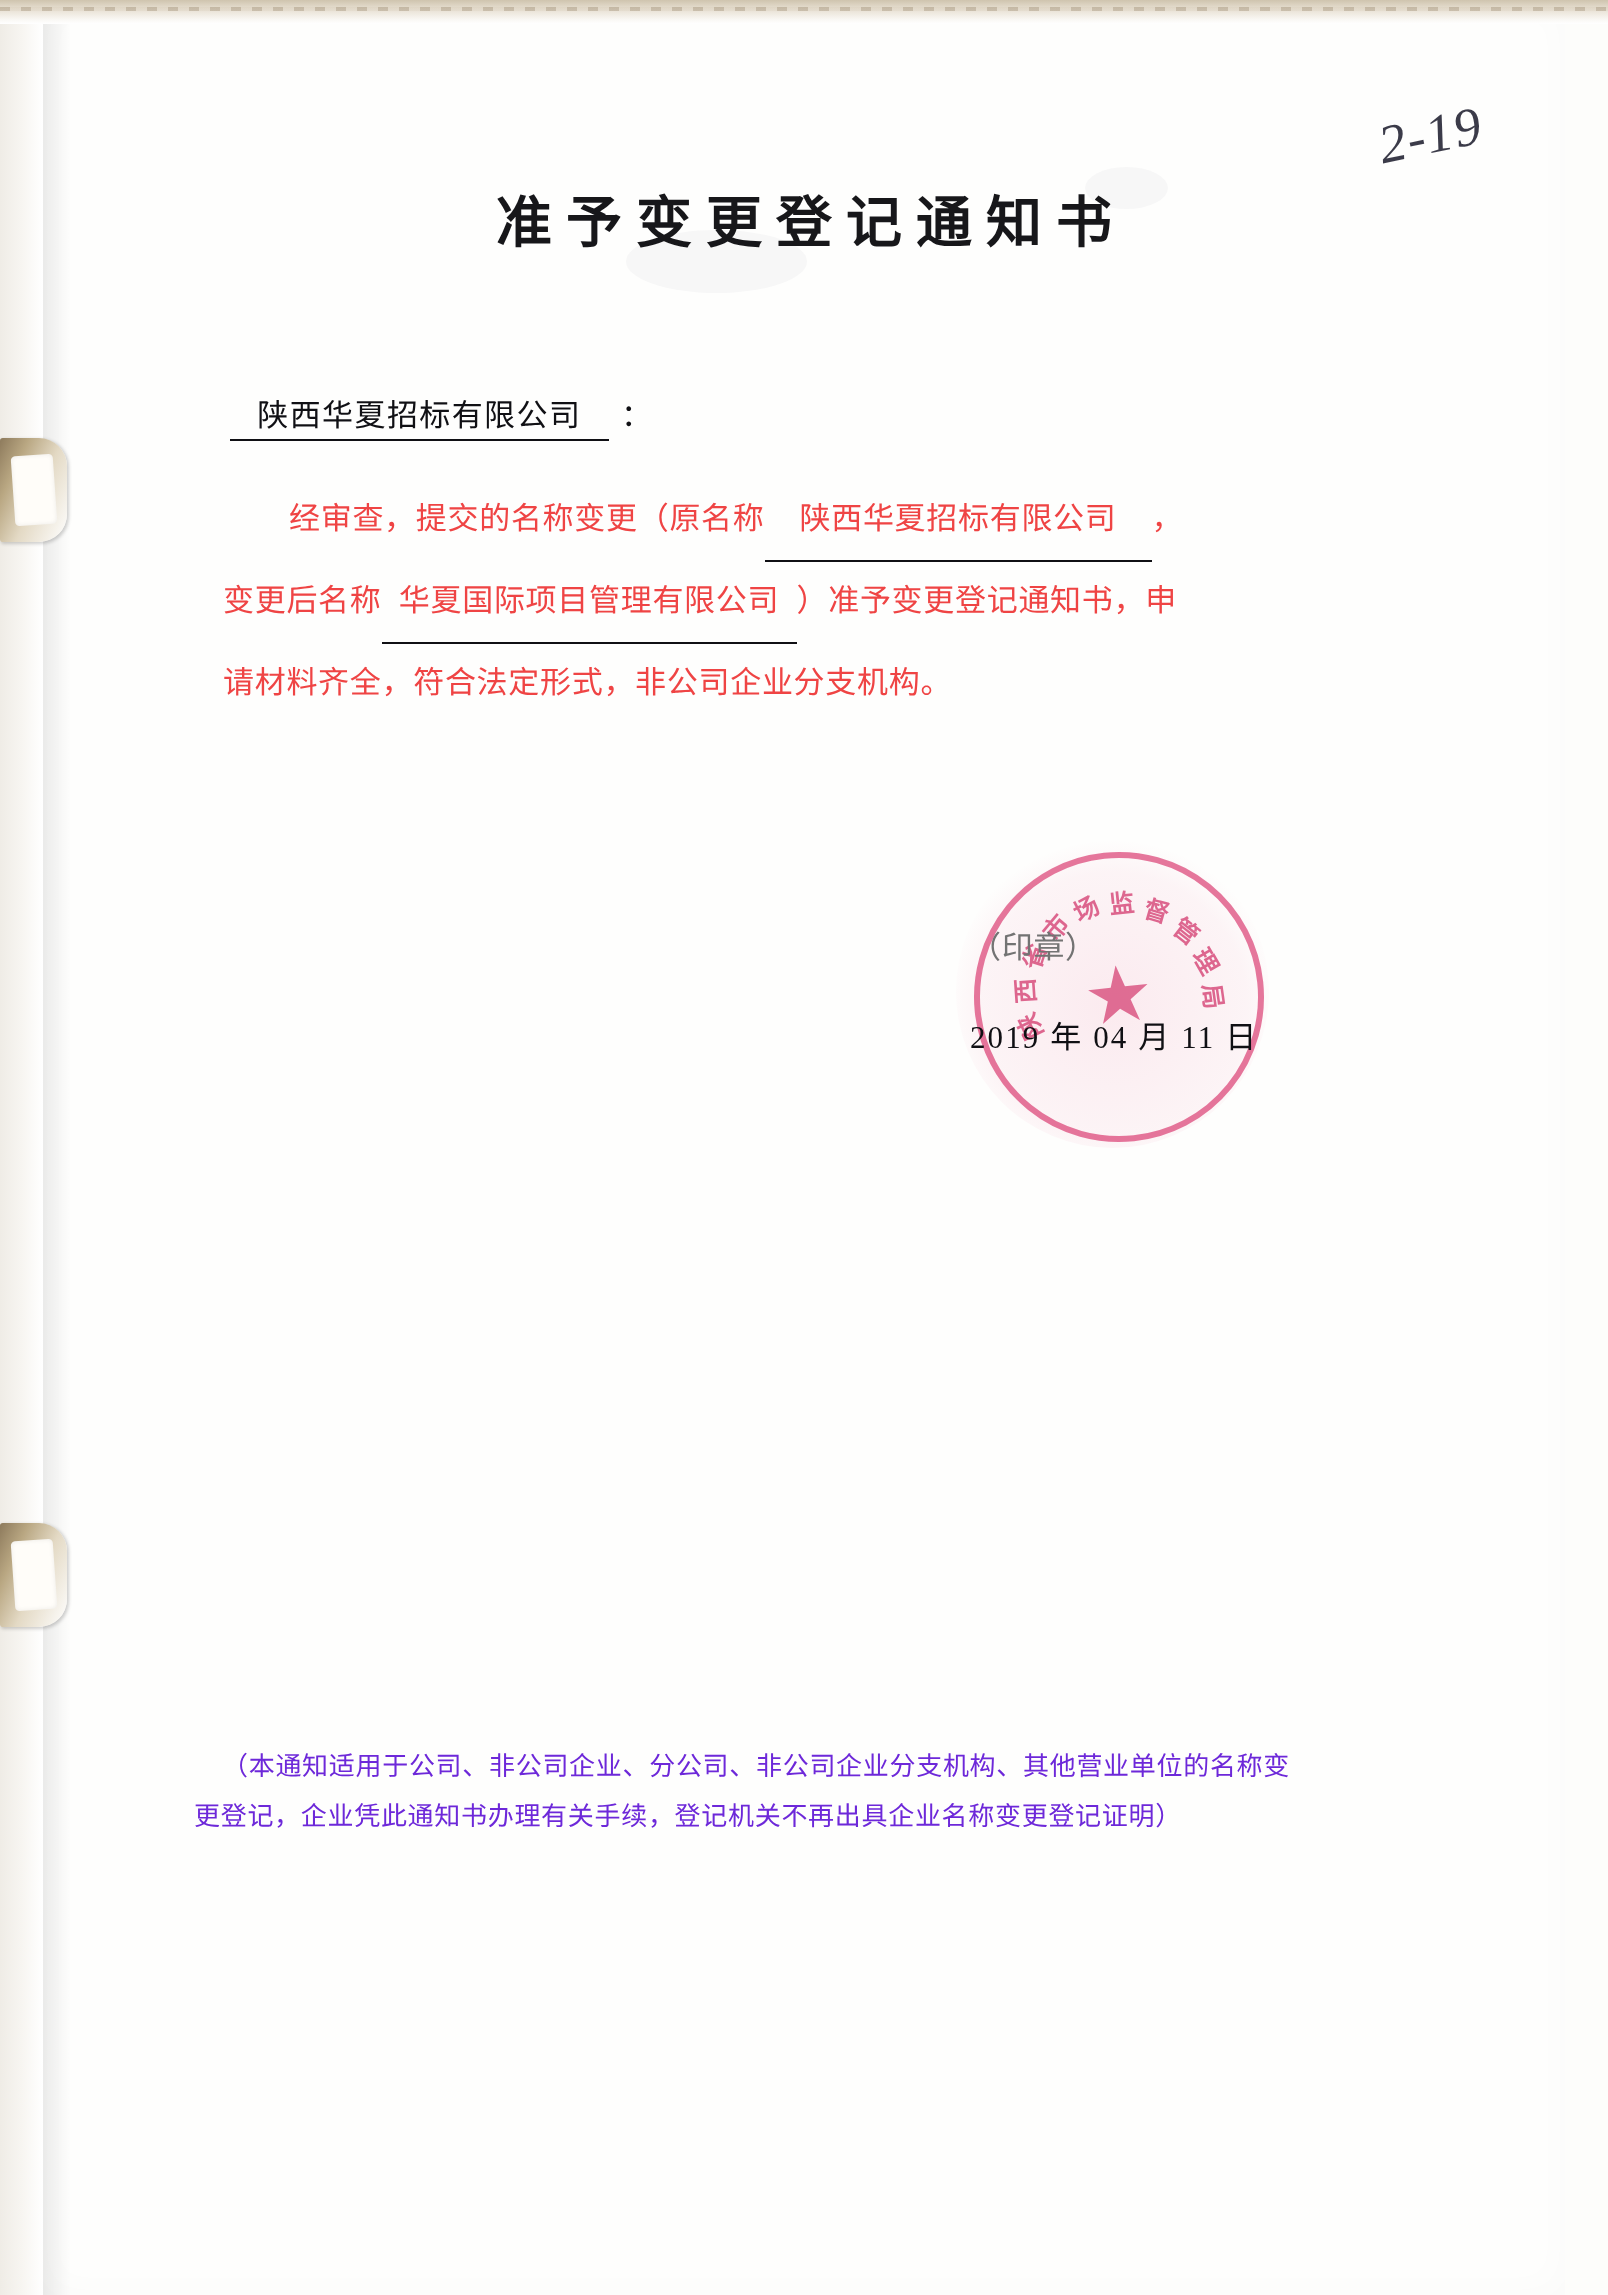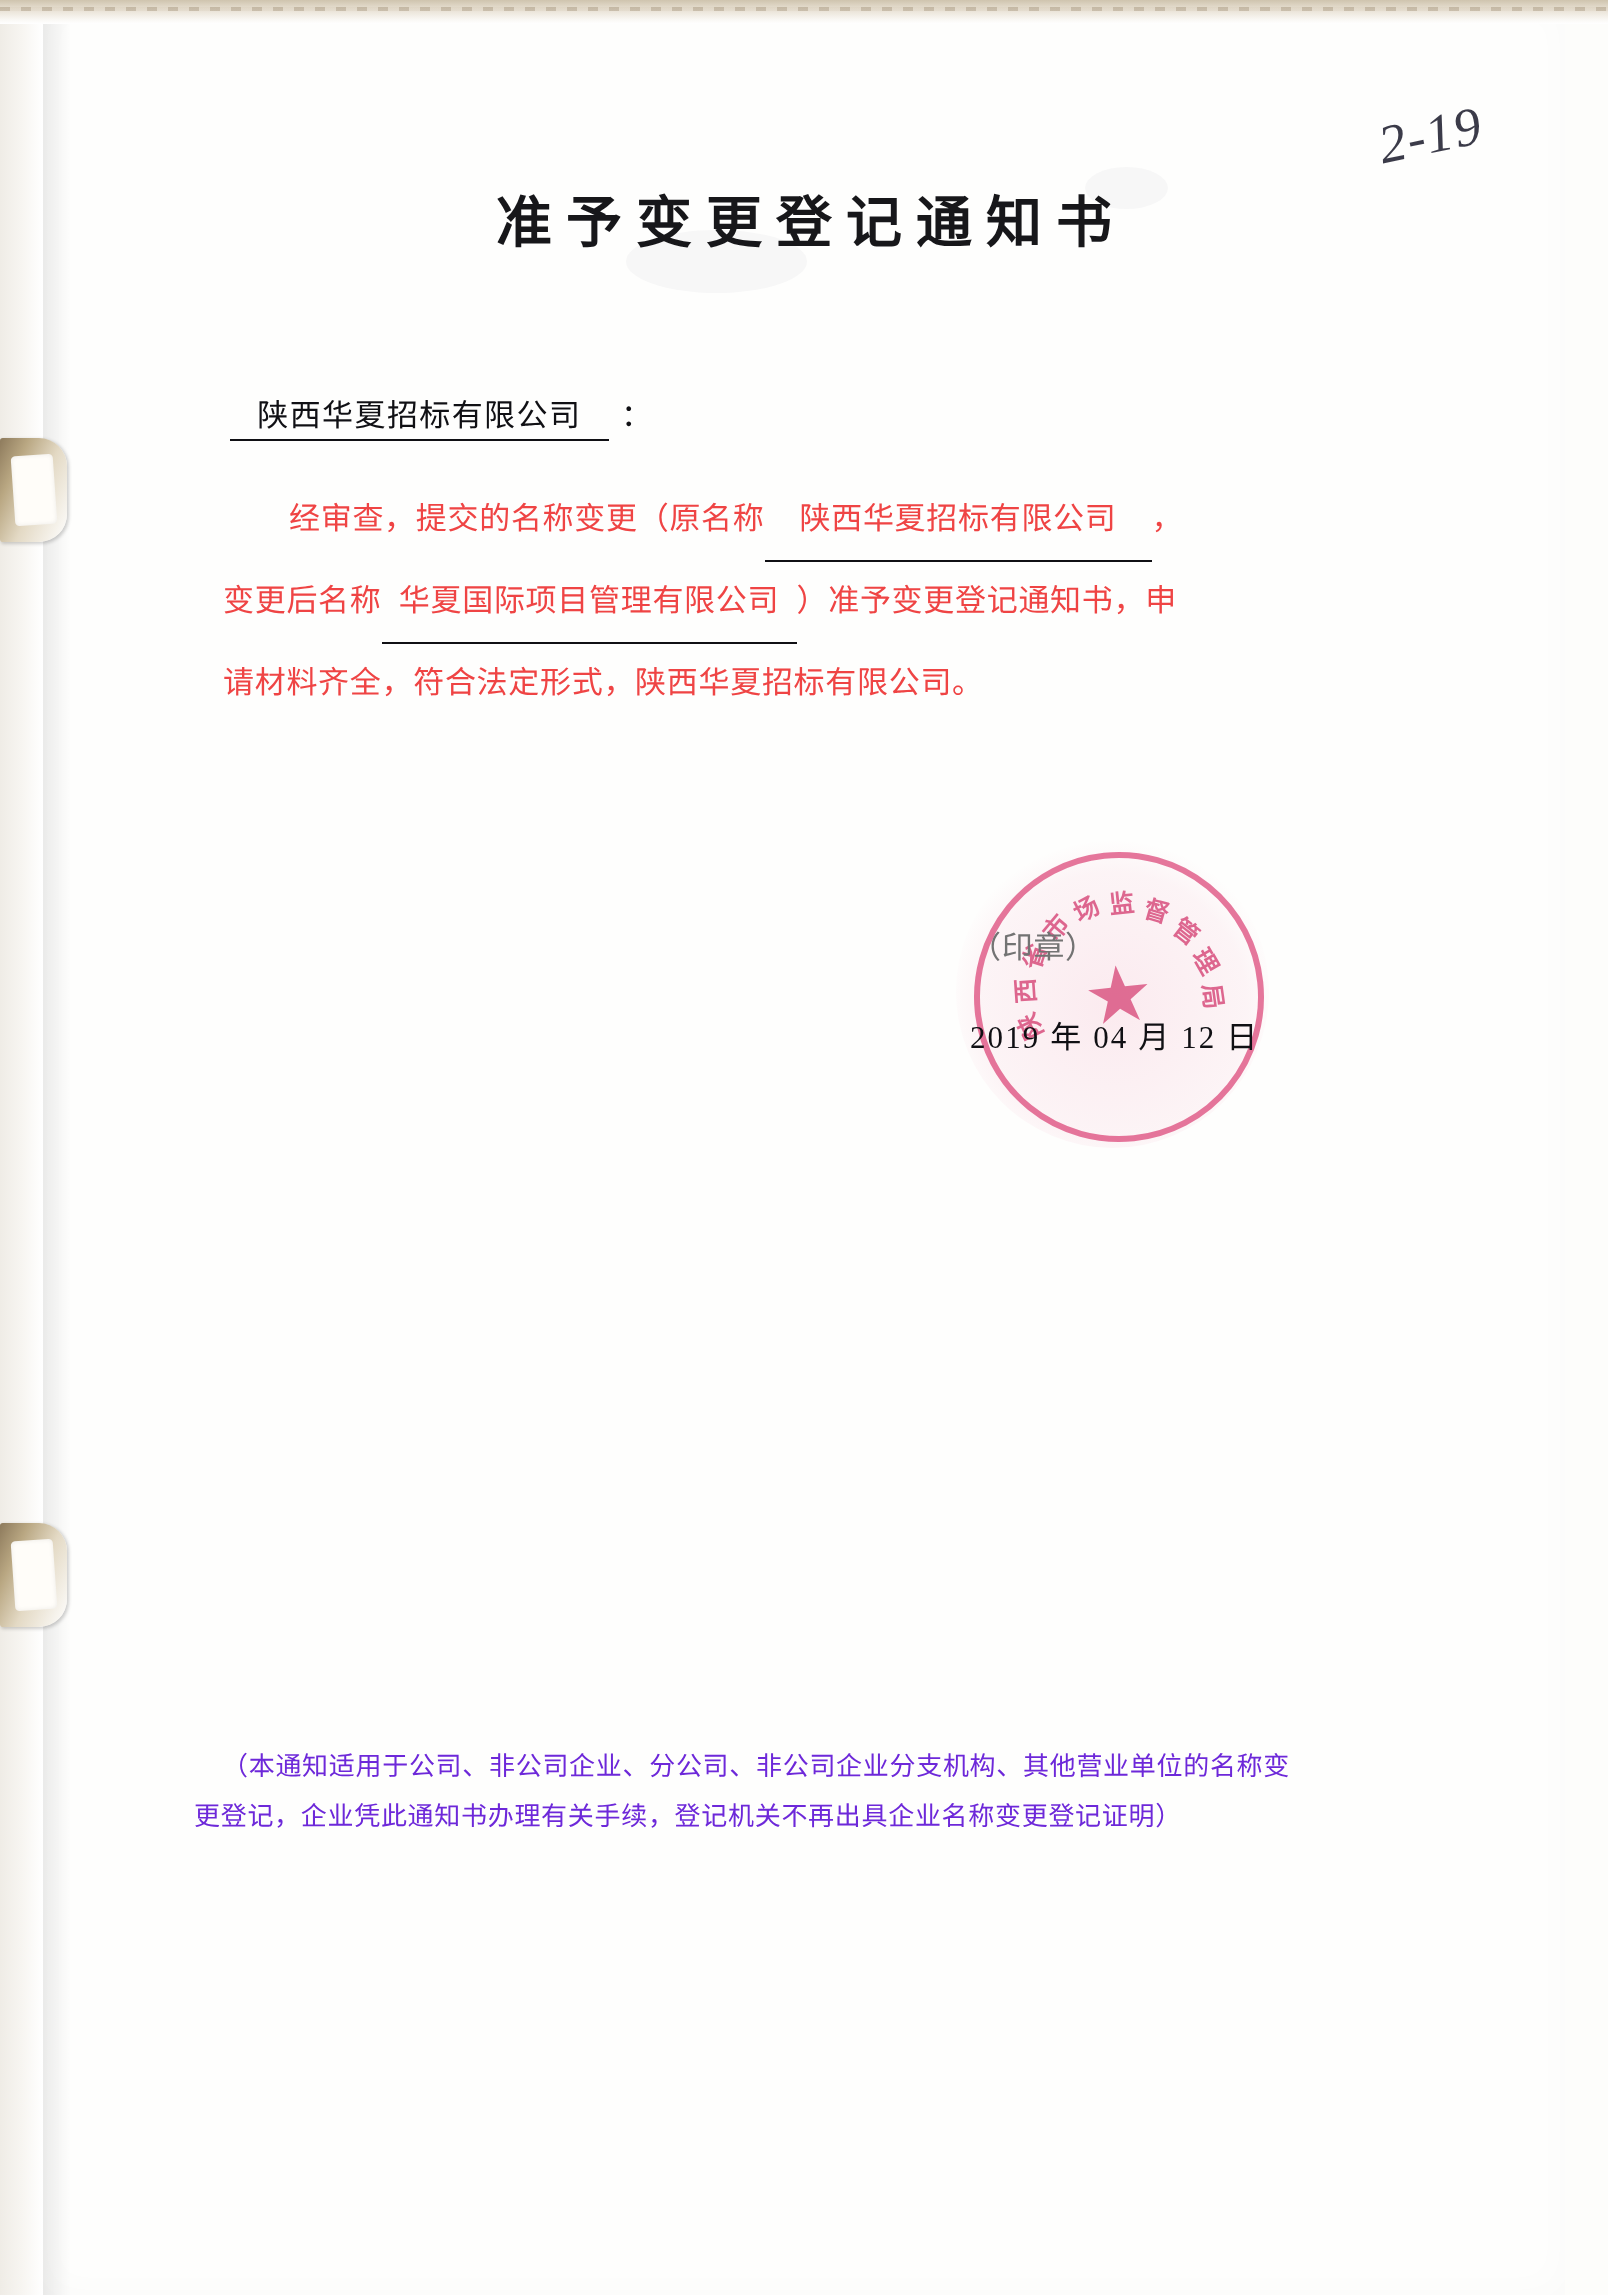--- a/index.html
+++ b/index.html
@@ -253,21 +253,21 @@
     <span class="fill">陕西华夏招标有限公司</span><span class="colon">：</span>
   </div>
 
   <div class="body-block">
     <div>
       <span class="indent"></span><span>经审查，提交的名称变更（原名称</span><span class="fill-line fill-old">陕西华夏招标有限公司</span><span>，</span>
     </div>
     <div>
       <span>变更后名称</span><span class="fill-line fill-new">华夏国际项目管理有限公司</span><span>）准予变更登记通知书，申</span>
     </div>
-    <div>请材料齐全，符合法定形式，陕西华夏招标有限公司。</div>
+    <div>请材料齐全，符合法定形式，非公司企业分支机构。</div>
   </div>
 
   <div class="stamp-smudge"></div>
   <div class="stamp">
     <div class="ring-text">
       <span style="transform: rotate(-110deg) translate(0,-113px) rotate(0deg);">陕</span>
       <span style="transform: rotate(-88deg) translate(0,-113px) rotate(0deg);">西</span>
       <span style="transform: rotate(-66deg) translate(0,-113px) rotate(0deg);">省</span>
       <span style="transform: rotate(-44deg) translate(0,-113px) rotate(0deg);">市</span>
       <span style="transform: rotate(-22deg) translate(0,-113px) rotate(0deg);">场</span>
@@ -280,21 +280,21 @@
     <div class="star">★</div>
   </div>
 
   <div class="seal-note">（印章）</div>
 
   <div class="date-line">
     <span class="num">2019</span>
     <span>年</span>
     <span class="num">04</span>
     <span>月</span>
-    <span class="num">12</span>
+    <span class="num">11</span>
     <span>日</span>
   </div>
 
   <div class="footnote">
     <span class="ind"></span><span>（本通知适用于公司、非公司企业、分公司、非公司企业分支机构、其他营业单位的名称变</span><br>
     <span>更登记，企业凭此通知书办理有关手续，登记机关不再出具企业名称变更登记证明）</span>
   </div>
 
 </div>
 

